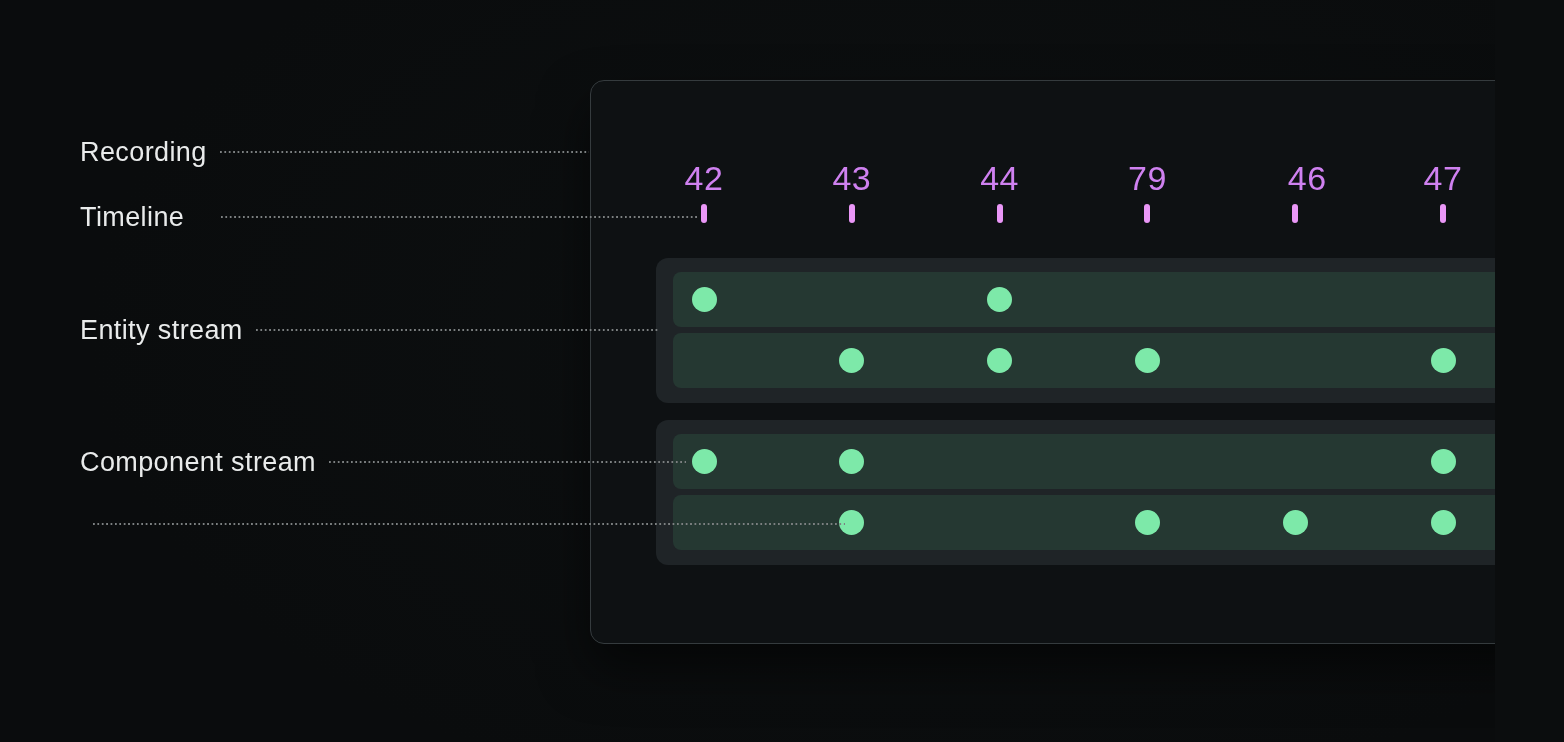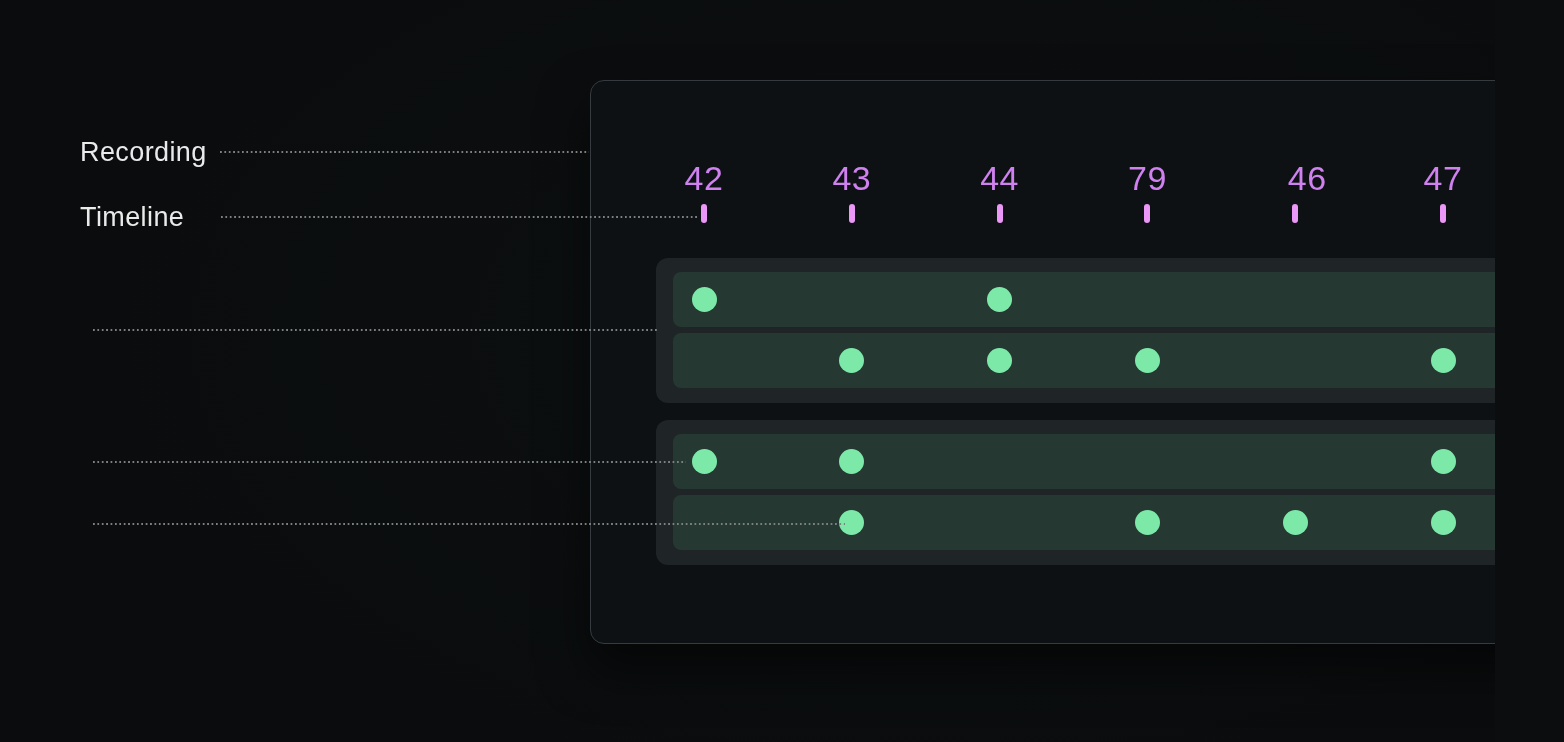--- a/index.html
+++ b/index.html
@@ -145,23 +145,25 @@
   <div id="annotation-layer">
       <div class="annotation" style="top: 132px; width: 509px;">
         <span class="annotation-label">Recording</span>
         <div class="leader"></div>
       </div>
       <div class="annotation" style="top: 197px; width: 619px; gap: 24px;">
         <span class="annotation-label">Timeline</span>
         <div class="leader"></div>
       </div>
       <div class="annotation" style="top: 310px; width: 578px;">
+        <span class="annotation-label">Entity stream</span>
         <div class="leader"></div>
       </div>
       <div class="annotation" style="top: 442px; width: 606px;">
+        <span class="annotation-label">Component stream</span>
         <div class="leader"></div>
       </div>
       <div class="annotation" style="top: 504px; width: 765px;">
         <div class="leader"></div>
       </div>
     </div>
 
 </div>
 
 </body></html>

